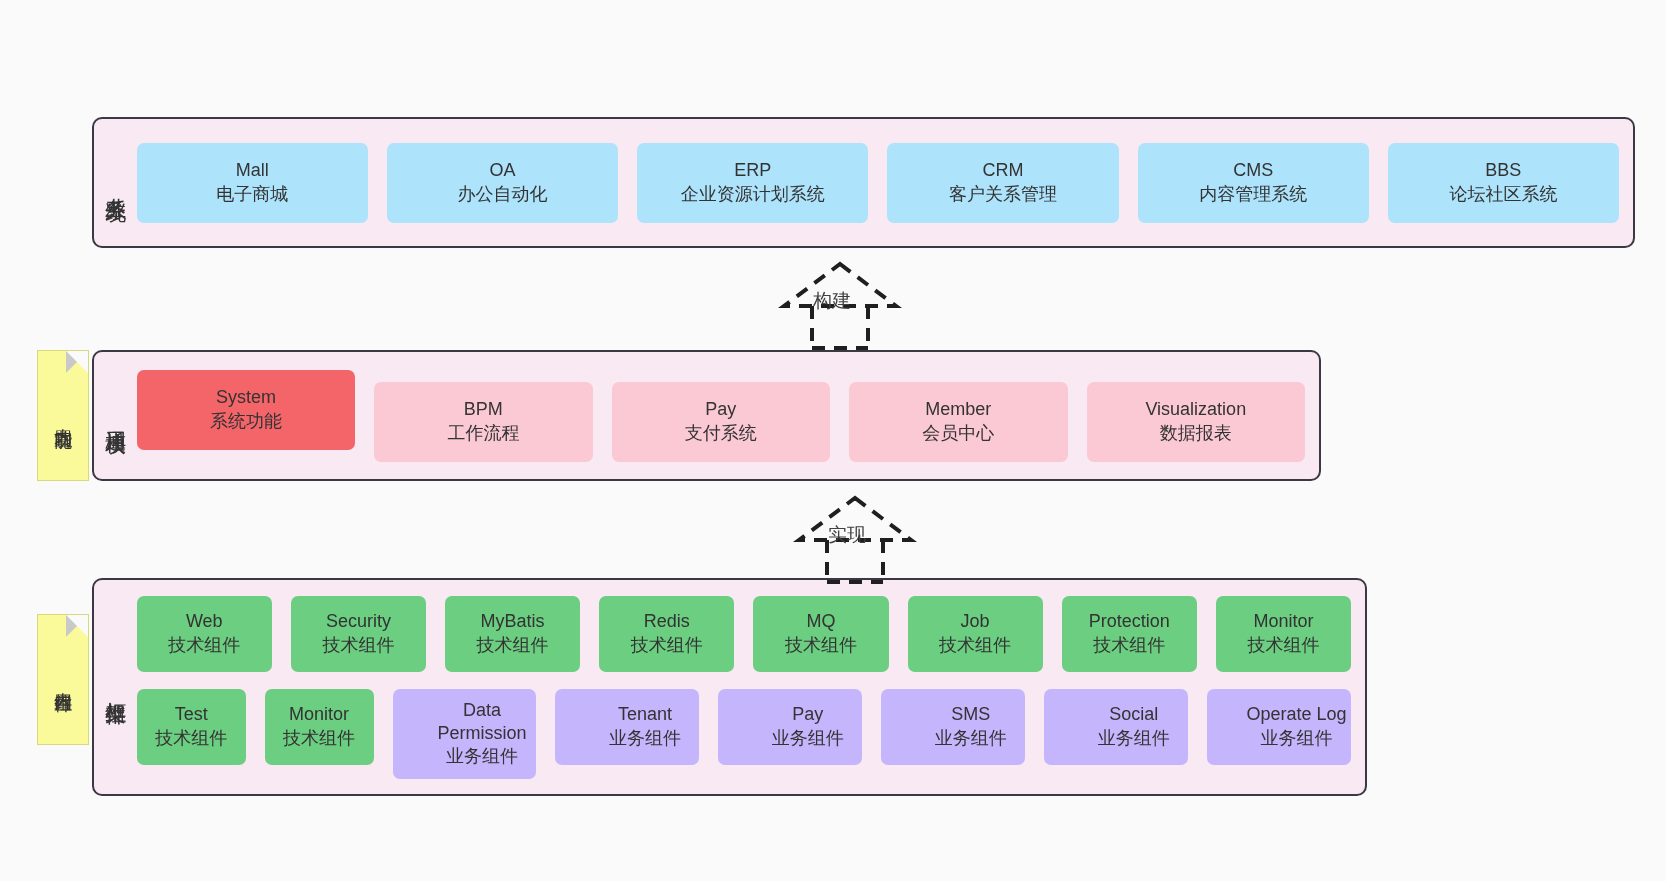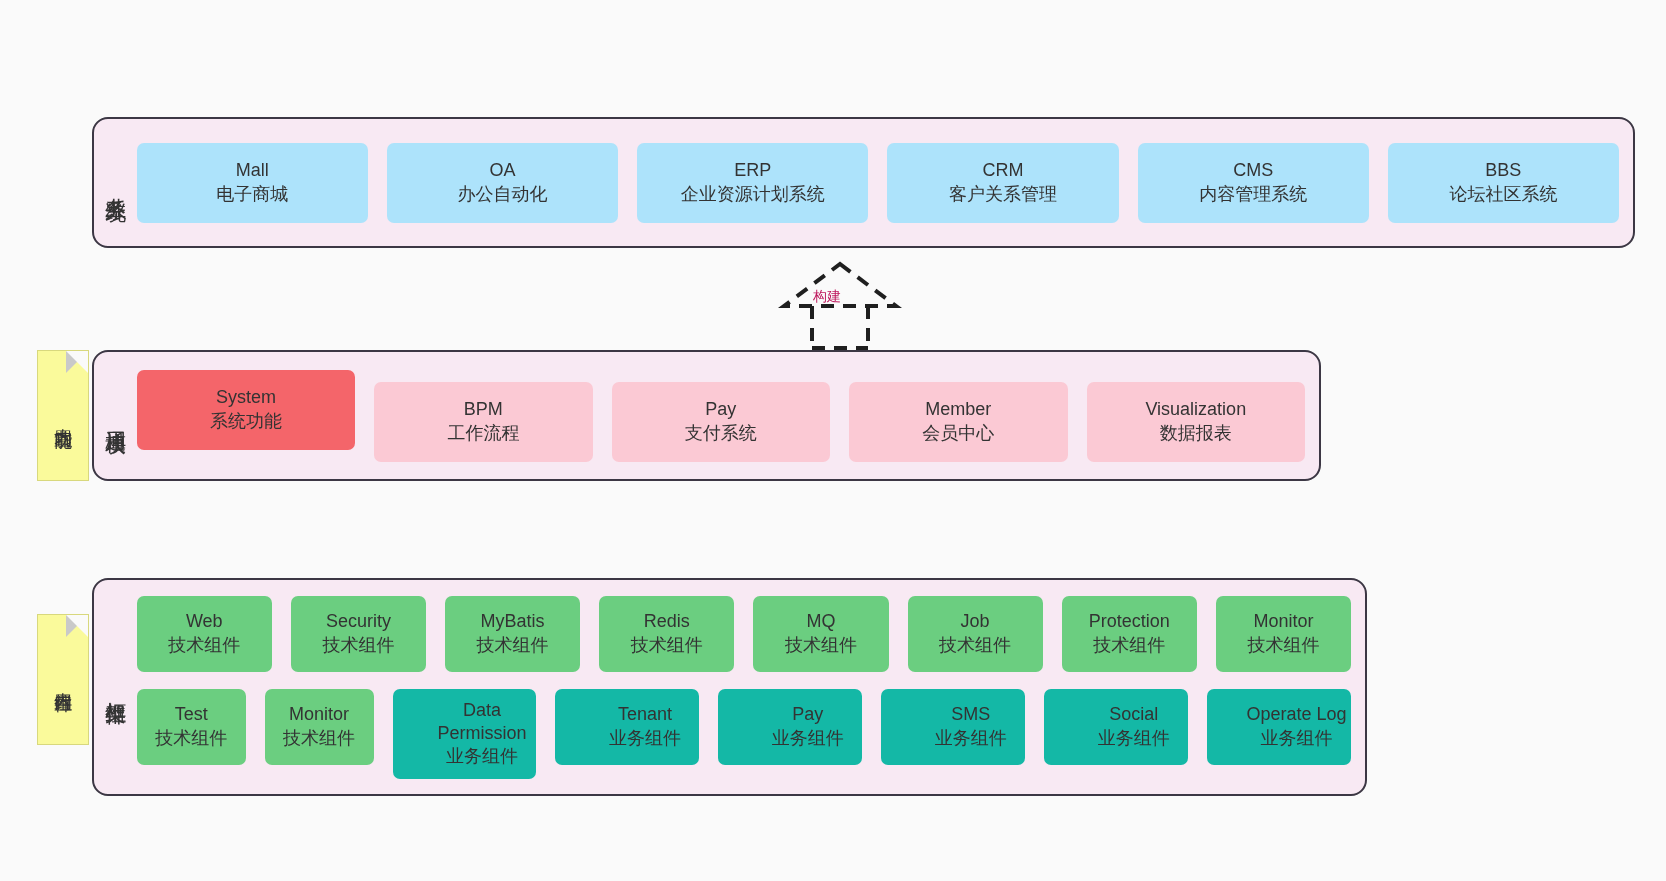--- a/index.html
+++ b/index.html
@@ -22,21 +22,21 @@
     width: 1666px;
     height: 881px;
   }
 
   
   .layer {
     position: absolute;
     box-sizing: border-box;
     background: #f8e9f3;
     border: 2px solid #3c3744;
-    border-radius: 16px;
+    border-radius: 10px;
     display: flex;
     align-items: center;
   }
 
   
   .layer-title {
     flex: 0 0 auto;
     writing-mode: vertical-rl;
     text-orientation: upright;
     font-size: 21px;
@@ -82,21 +82,21 @@
     padding: 6px 4px;
     user-select: none;
   }
   .box .l1 { display: block; }
   .box .l2 { display: block; }
 
   .box-blue       { background: #ade3fb; }
   .box-red        { background: #f4656a; }
   .box-pink       { background: #fbc9d4; margin-top: 12px; }
   .box-green      { background: #6bce80; }
-  .box-lightgreen { background: #14b8a6; padding-left: 39px; }
+  .box-lightgreen { background: #c4b5fd; padding-left: 39px; }
 
   
   .band-sys   .box { height: 80px; }
   .band-mod   .box { height: 80px; }
   .band-fw    .box { height: 76px; }
 
   
   .note {
     position: absolute;
     background: #fafa9b;
@@ -141,22 +141,22 @@
     border-color: #c9c9c9 transparent transparent transparent;
   }
 
   
   .arrow-wrap {
     position: absolute;
     z-index: 2;
   }
   .arrow-label {
     position: absolute;
-    font-size: 14px;
-    color: #be185d;
+    font-size: 19px;
+    color: #404040;
     background: transparent;
     white-space: nowrap;
     user-select: none;
   }
 </style>
 </head>
 <body>
 
 <div id="canvas">
 
@@ -228,20 +228,28 @@
           <span class="l2">会员中心</span>
         </div>
         <div class="box box-pink">
           <span class="l1">Visualization</span>
           <span class="l2">数据报表</span>
         </div>
       </div>
     </div>
   </div>
 
+  <div class="arrow-wrap" style="left:770px; top:492px; width:170px; height:92px;">
+    <svg width="170" height="92" viewBox="0 0 170 92">
+      <path d="M 85 6 L 141 48 L 29 48 Z" fill="none" stroke="#1f1f1f" stroke-width="4" stroke-dasharray="13,9" stroke-linecap="butt"></path>
+      <path d="M 57 48 L 57 92 M 113 48 L 113 92" fill="none" stroke="#1f1f1f" stroke-width="4" stroke-dasharray="13,9"></path>
+      <path d="M 57 90 L 113 90" fill="none" stroke="#1f1f1f" stroke-width="4" stroke-dasharray="13,9"></path>
+    </svg>
+    <span class="arrow-label" style="left:58px; top:30px;">实现</span>
+  </div>
 
   <div class="note" style="left:37px; top:614px; width:52px; height:131px;">
     <span class="note-text">内置组件</span>
   </div>
 
   <div class="layer band-fw" style="left:92px; top:578px; width:1275px; height:218px;">
     <div class="layer-title">框架组件</div>
     <div class="layer-body">
 
       <div class="row">

